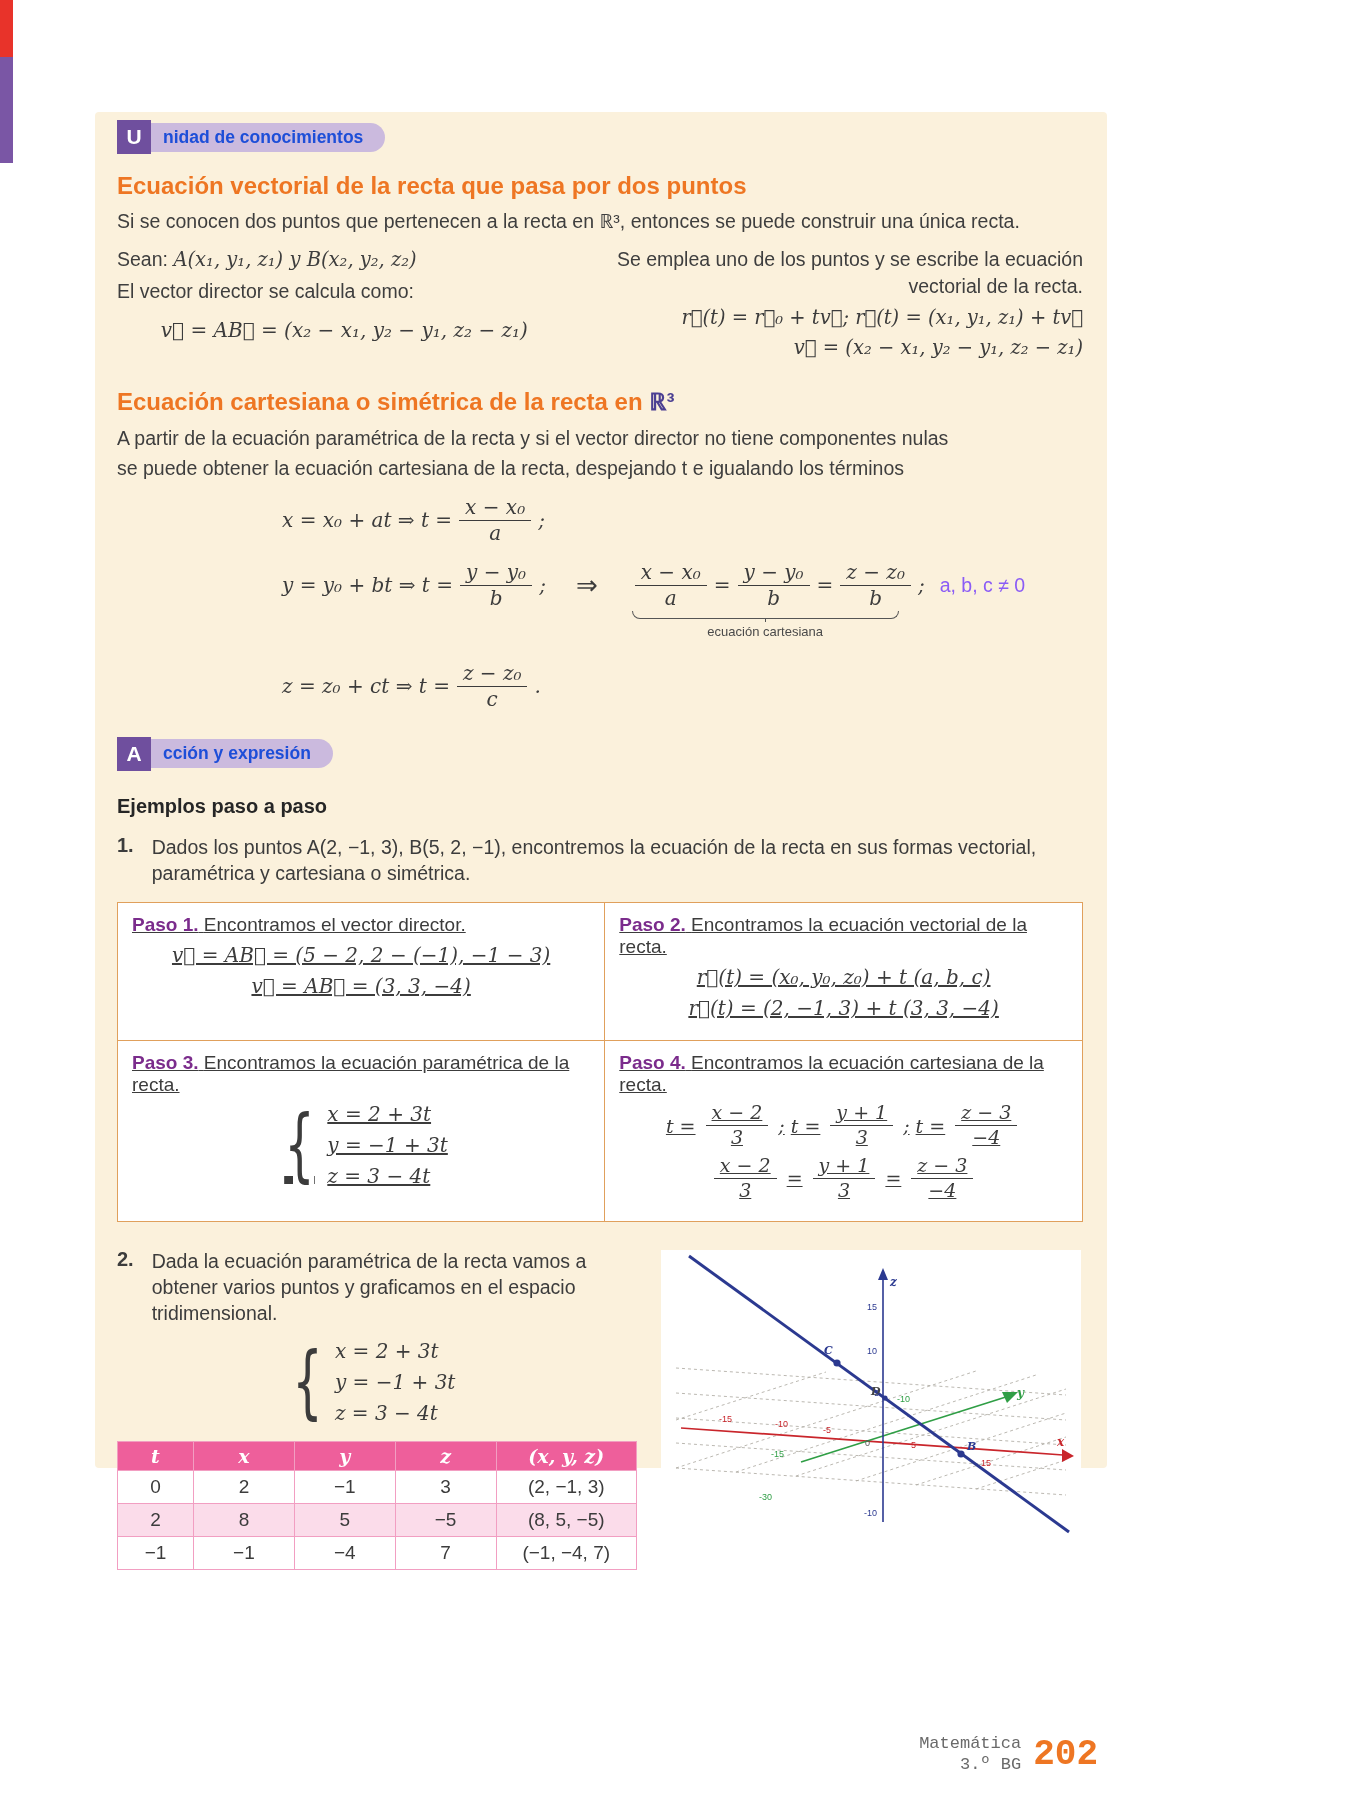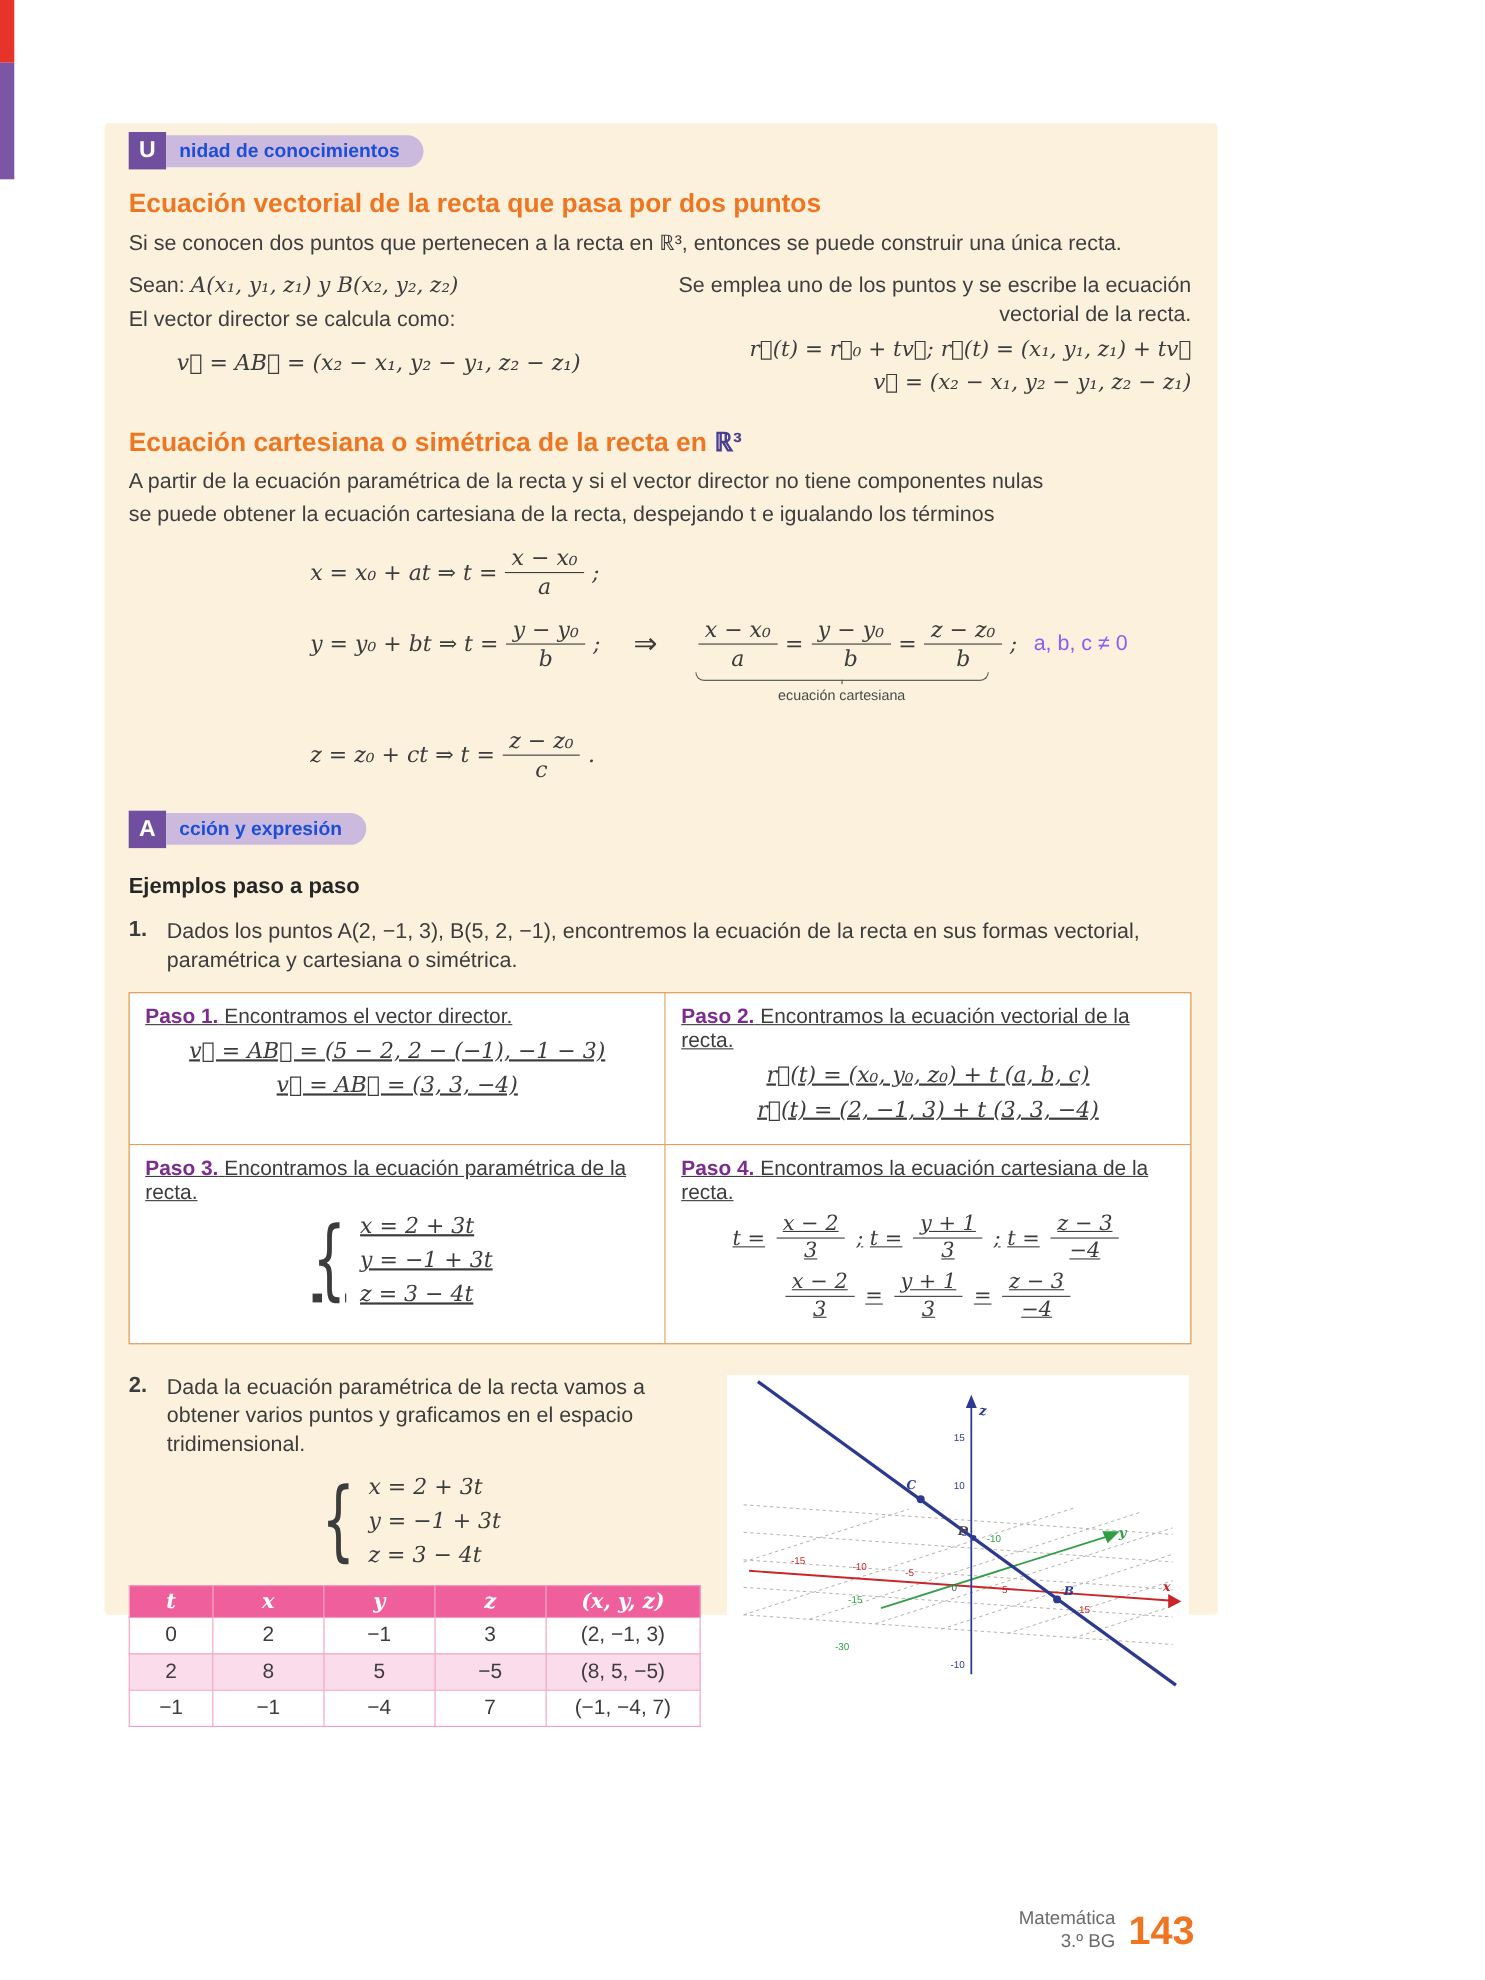--- a/index.html
+++ b/index.html
@@ -66,21 +66,21 @@
   .ex2-left{width:520px;flex:0 0 auto;}
   .graph-box{width:420px;height:302px;background:#fff;flex:0 0 auto;margin-top:2px;}
 
   
   .data-table{border-collapse:collapse;margin-top:16px;}
   .data-table th{background:#ee5f9b;color:#fff;border:1px solid #f29ec2;font-family:"DejaVu Serif",serif;font-style:italic;font-weight:bold;font-size:19px;padding:3px 6px;}
   .data-table td{border:1px solid #f29ec2;text-align:center;font-size:19px;color:#3c3c3c;padding:5px 6px;background:#fff;}
   .data-table tr.alt td{background:#fbdcea;}
 
   
-  .footer{position:absolute;right:264px;bottom:25px;display:flex;align-items:center;gap:12px;}
+  .footer{position:absolute;right:252px;bottom:25px;display:flex;align-items:center;gap:12px;font-family:Liberation Mono, monospace;}
   .footer-meta{text-align:right;color:#6a6a6a;font-size:17px;line-height:1.2;}
   .footer-page{color:#ee7623;font-size:36px;font-weight:bold;line-height:1;}
 
   svg text{font-family:"Liberation Sans",sans-serif;}
   .gtick{font-size:9px;}
   .gaxis{font-size:12px;font-weight:bold;font-style:italic;font-family:"DejaVu Serif",serif;}
   .gpoint{font-size:11px;font-weight:bold;font-style:italic;font-family:"DejaVu Serif",serif;}
 </style>
 </head>
 <body>
@@ -371,15 +371,15 @@
       </div>
 
     </div>
   </div>
 
   <div class="footer">
     <div class="footer-meta">
       <div>Matemática</div>
       <div>3.º BG</div>
     </div>
-    <div class="footer-page">143</div>
+    <div class="footer-page">202</div>
   </div>
 </div>
 
 </body></html>

